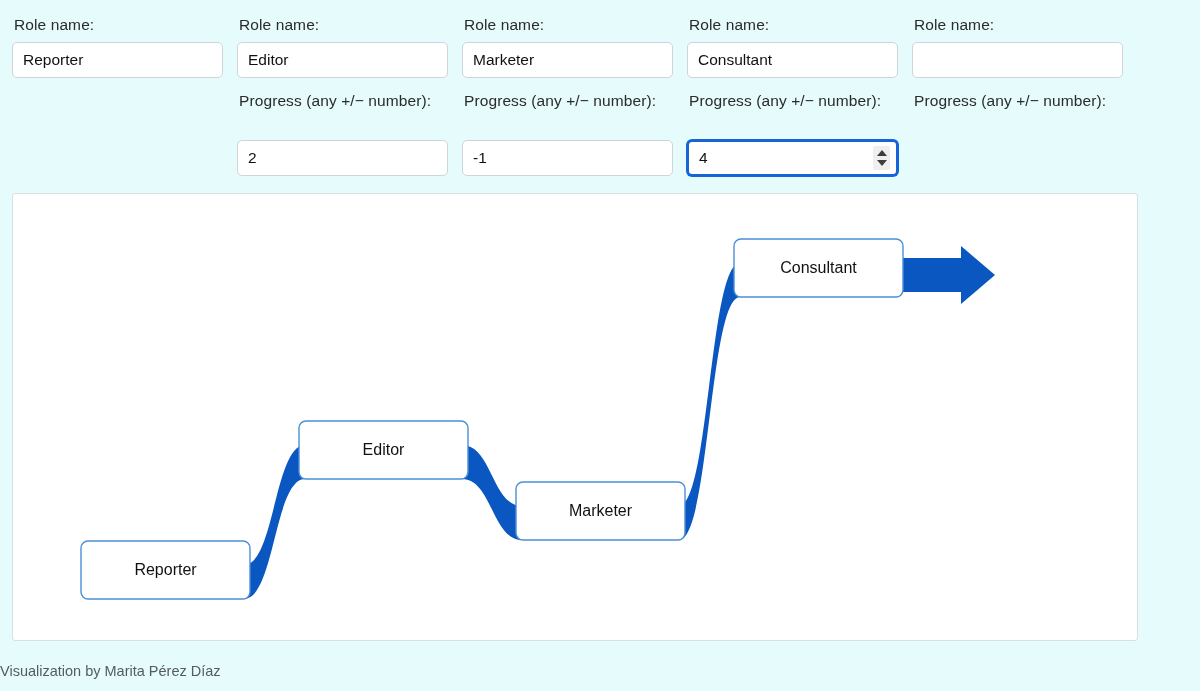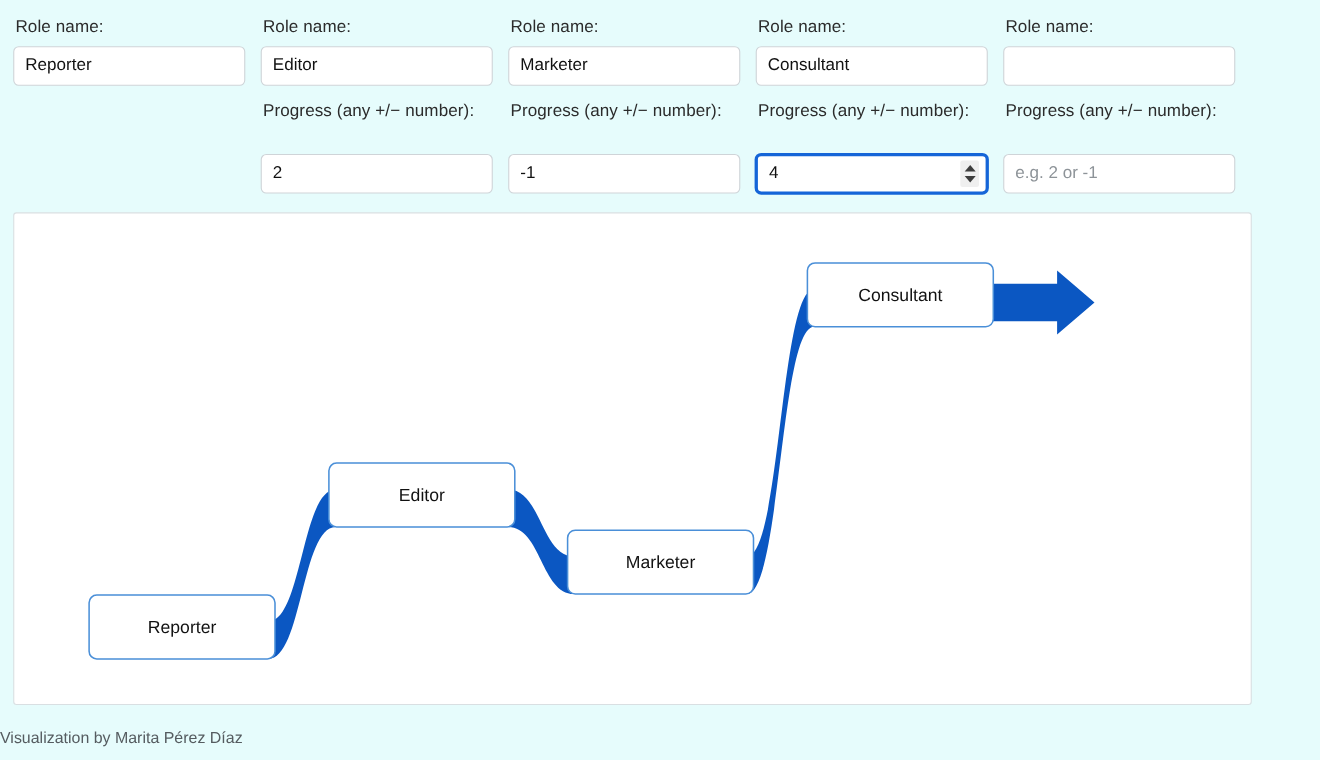--- a/index.html
+++ b/index.html
@@ -171,24 +171,20 @@
           <span class="spin-up"></span>
           <span class="spin-down"></span>
         </span>
       </div>
     </div>
 
     <div class="form-col">
       <div class="field-label">Role name:</div>
       <input class="txt-input" type="text" value="" style="">
       <div class="field-label two-line" style="margin-top:12px">Progress (any +/− number):</div>
-      <div class="num-wrap">
-        <input class="num-input" type="text" placeholder="e.g. 2 or -1" style="">
-
-      </div>
     </div>
   </div>
 
   <div class="chart-panel">
     <svg class="chart-svg" viewBox="0 0 1126 448">
       <g id="ribbons">
           <path d="M 231 405 C 261.5 405, 261.5 285, 292 285 L 292 251 C 261.5 251, 261.5 371, 231 371 Z" fill="#0b57c2"></path>
           <path d="M 449 285 C 479 285, 479 346, 509 346 L 509 312 C 479 312, 479 251, 449 251 Z" fill="#0b57c2"></path>
           <path d="M 666 346 C 696.5 346, 696.5 103, 727 103 L 727 69 C 696.5 69, 696.5 312, 666 312 Z" fill="#0b57c2"></path>
           <path d="M 886 64 L 948 64 L 948 52 L 982 81 L 948 110 L 948 98 L 886 98 Z" fill="#0b57c2"></path>

